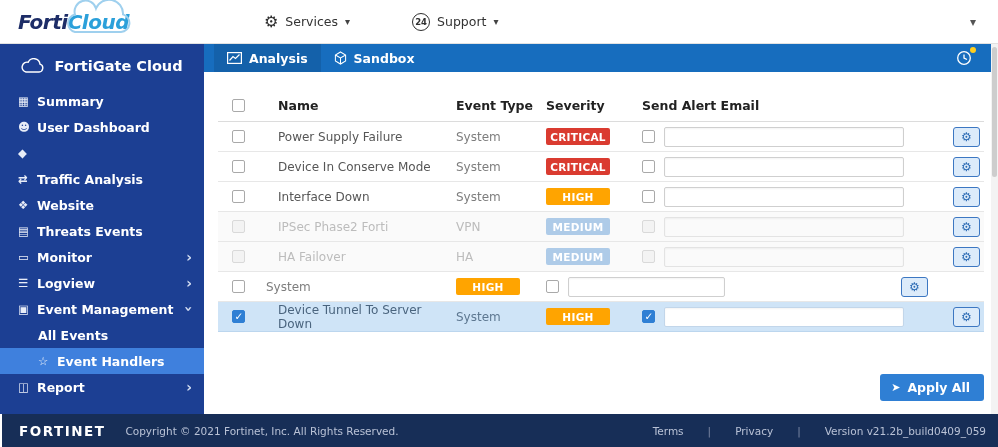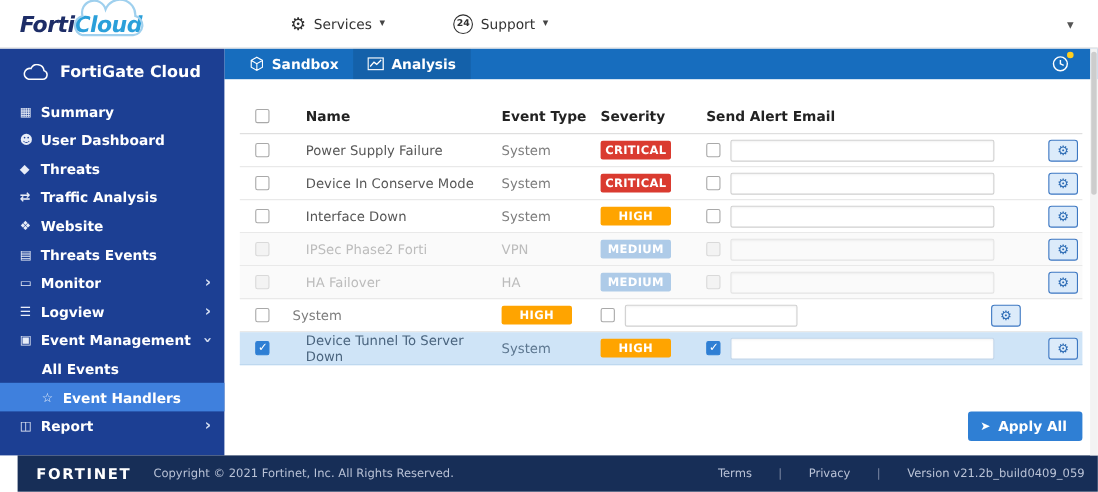--- a/index.html
+++ b/index.html
@@ -131,21 +131,21 @@
   .apply-row { display: flex; justify-content: flex-end; margin: 42px 14px 0 0; }
   .apply-btn {
     background: var(--accent, #2f7fd4); color: #fff; border: none; border-radius: 3px;
     font-family: inherit; font-size: 12.5px; font-weight: bold;
     padding: 6px 14px 6px 11px; display: flex; align-items: center; gap: 7px; cursor: pointer;
   }
   .apply-icon { font-size: 11px; line-height: 1; }
 
   
   .footer {
-    position: absolute; left: 16px; right: 0; bottom: 0; height: 33px;
+    position: absolute; left: 2px; right: 0; bottom: 0; height: 33px;
     background: var(--footer-bg, #172e57); display: flex; align-items: center;
     color: #b9c2d6; font-size: 10.5px; z-index: 3;
   }
   .fortinet-logo { margin-left: 17px; color: #ffffff; font-weight: bold; font-size: 13.5px; letter-spacing: 1.5px; }
   .copyright { margin-left: 20px; }
   .footer-right { margin-left: auto; margin-right: 12px; display: flex; align-items: center; gap: 24px; }
   .footer-link { cursor: pointer; color: #b9c2d6; }
   .footer-sep { color: #7e8aa5; }
 
   
@@ -200,21 +200,20 @@
     <span class="side-label">Summary</span>
 
   </div>
         <div class="side-item">
     <span class="side-icon">☻</span>
     <span class="side-label">User Dashboard</span>
 
   </div>
         <div class="side-item">
     <span class="side-icon">◆</span>
-    <span class="side-label">Threats</span>
 
   </div>
         <div class="side-item">
     <span class="side-icon">⇄</span>
     <span class="side-label">Traffic Analysis</span>
 
   </div>
         <div class="side-item">
     <span class="side-icon">❖</span>
     <span class="side-label">Website</span>
@@ -253,32 +252,32 @@
         <div class="side-item">
     <span class="side-icon">◫</span>
     <span class="side-label">Report</span>
     <span class="side-chevron">›</span>
   </div>
       </div>
   </div>
 
   <div class="main">
     <div class="tabbar">
-      <div class="tab">
-        <svg width="13" height="14" viewBox="0 0 14 15">
-          <path d="M7 1 L12.5 4.2 L12.5 10.8 L7 14 L1.5 10.8 L1.5 4.2 Z M1.5 4.2 L7 7.4 L12.5 4.2 M7 7.4 L7 14" fill="none" stroke="#fff" stroke-width="1.1"></path>
-        </svg>
-        <span>Sandbox</span>
-      </div>
       <div class="tab active">
         <svg width="15" height="12" viewBox="0 0 15 12">
           <rect x="0.6" y="0.6" width="13.8" height="10.8" fill="none" stroke="#fff" stroke-width="1.2"></rect>
           <polyline points="2.5,8.5 6,4.5 8.5,6.5 12.5,2.5" fill="none" stroke="#fff" stroke-width="1.2"></polyline>
         </svg>
         <span>Analysis</span>
+      </div>
+      <div class="tab">
+        <svg width="13" height="14" viewBox="0 0 14 15">
+          <path d="M7 1 L12.5 4.2 L12.5 10.8 L7 14 L1.5 10.8 L1.5 4.2 Z M1.5 4.2 L7 7.4 L12.5 4.2 M7 7.4 L7 14" fill="none" stroke="#fff" stroke-width="1.1"></path>
+        </svg>
+        <span>Sandbox</span>
       </div>
 
       <div class="history-btn">
         <svg width="16" height="16" viewBox="0 0 16 16">
           <circle cx="8" cy="8" r="6.3" fill="none" stroke="#fff" stroke-width="1.3"></circle>
           <path d="M8 4.5 L8 8 L11 9.5" fill="none" stroke="#fff" stroke-width="1.3"></path>
         </svg>
         <span class="notif-dot"></span>
       </div>
     </div>

